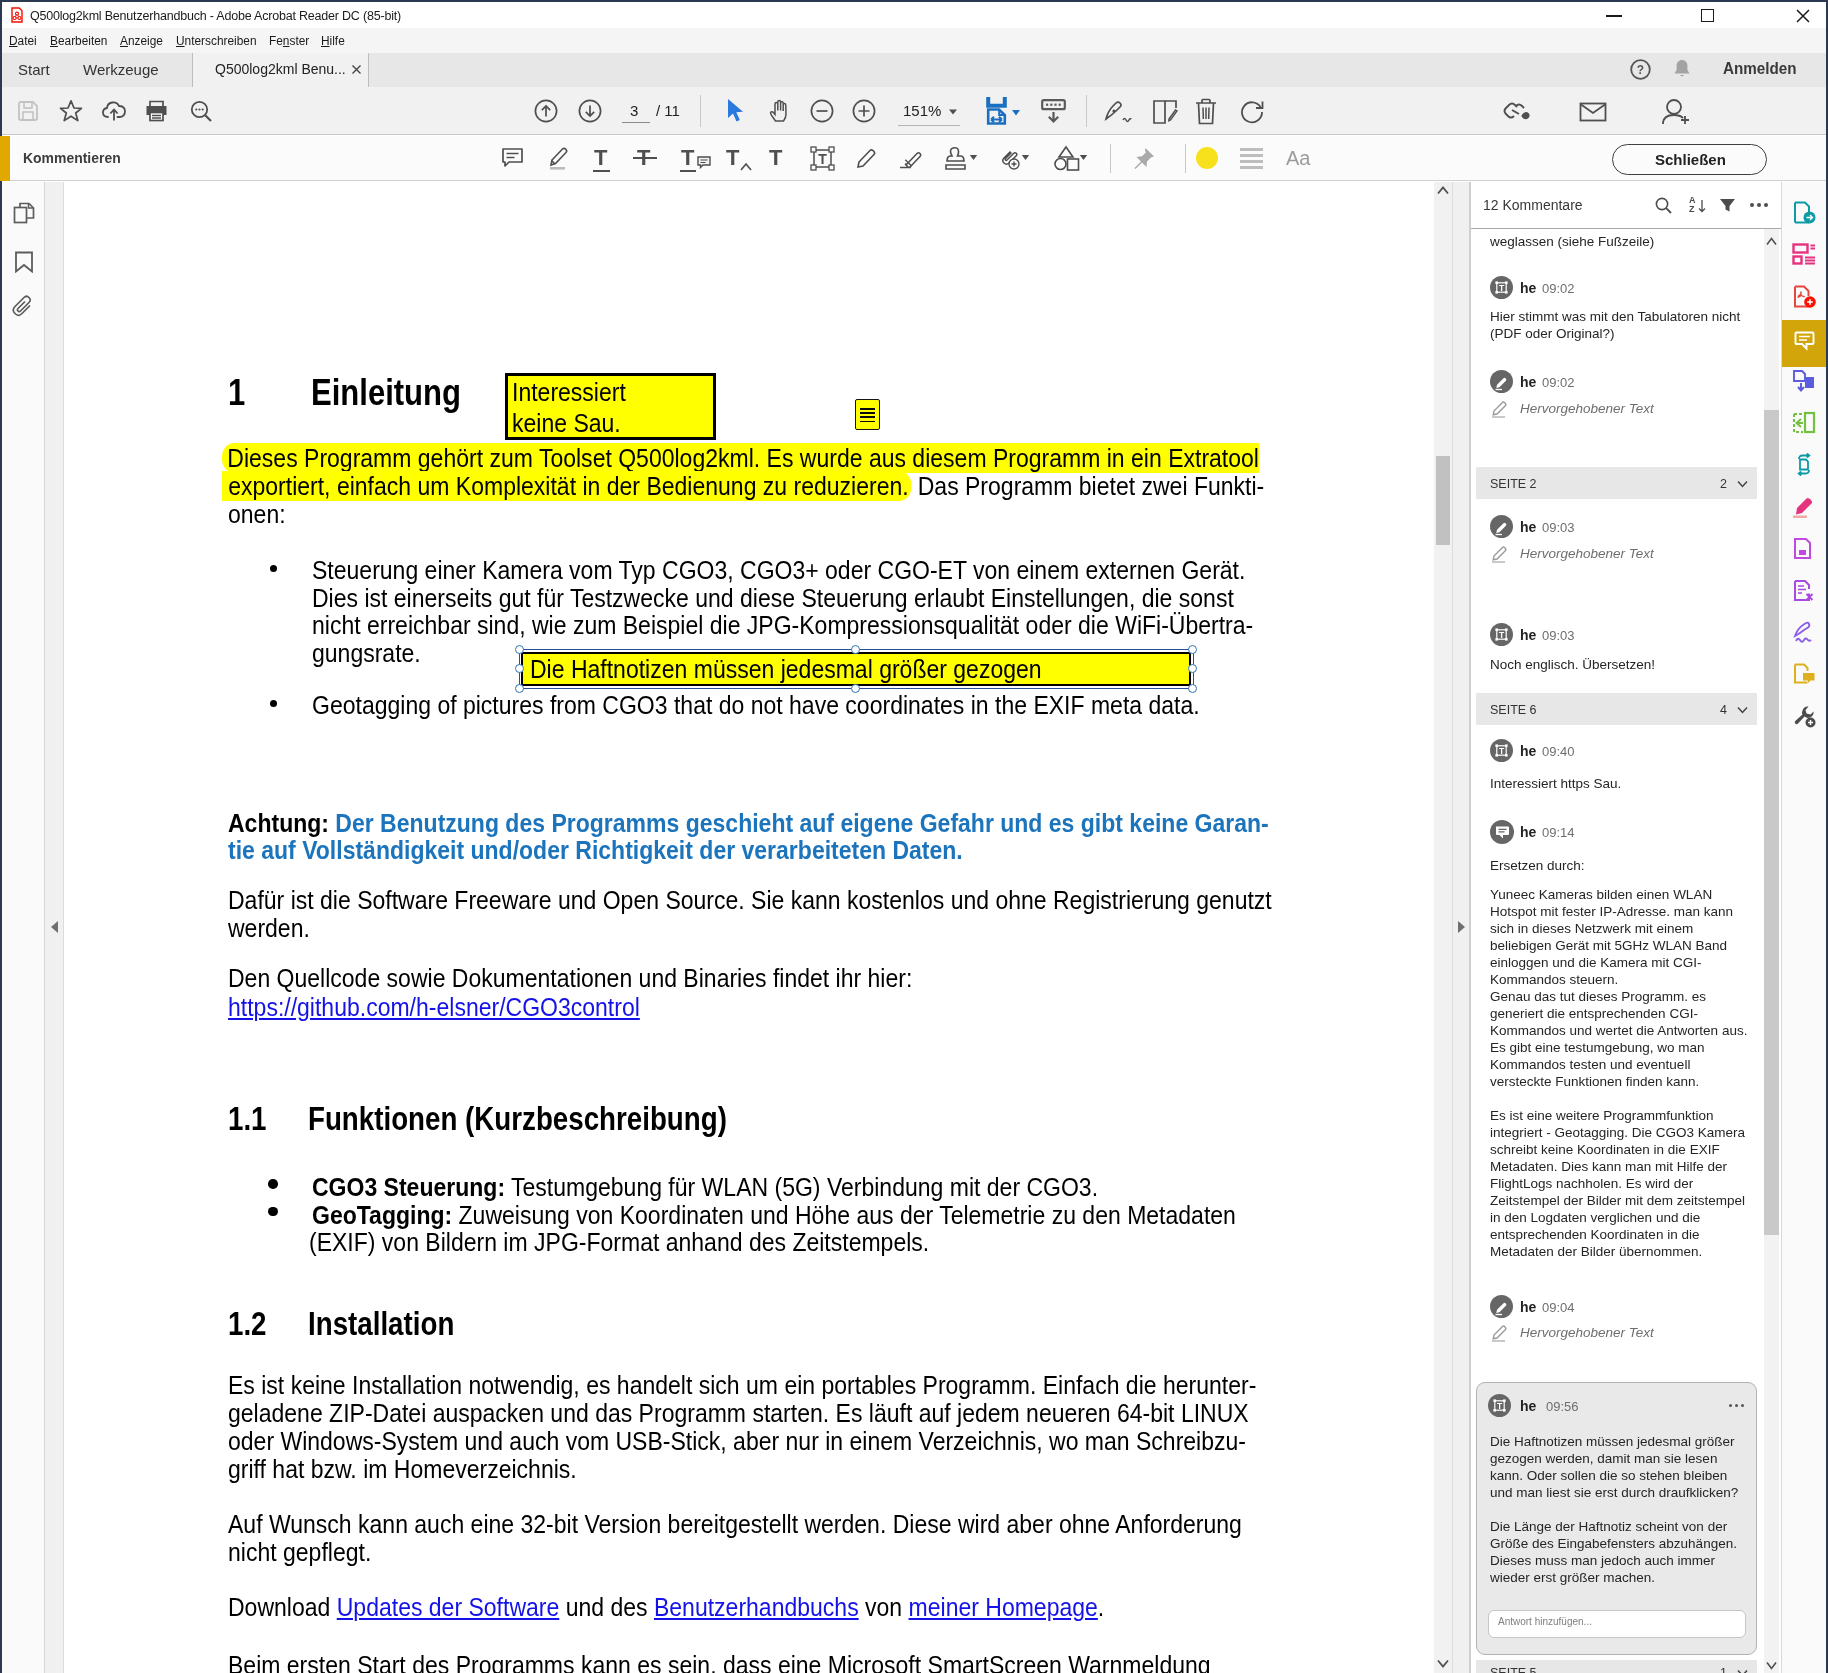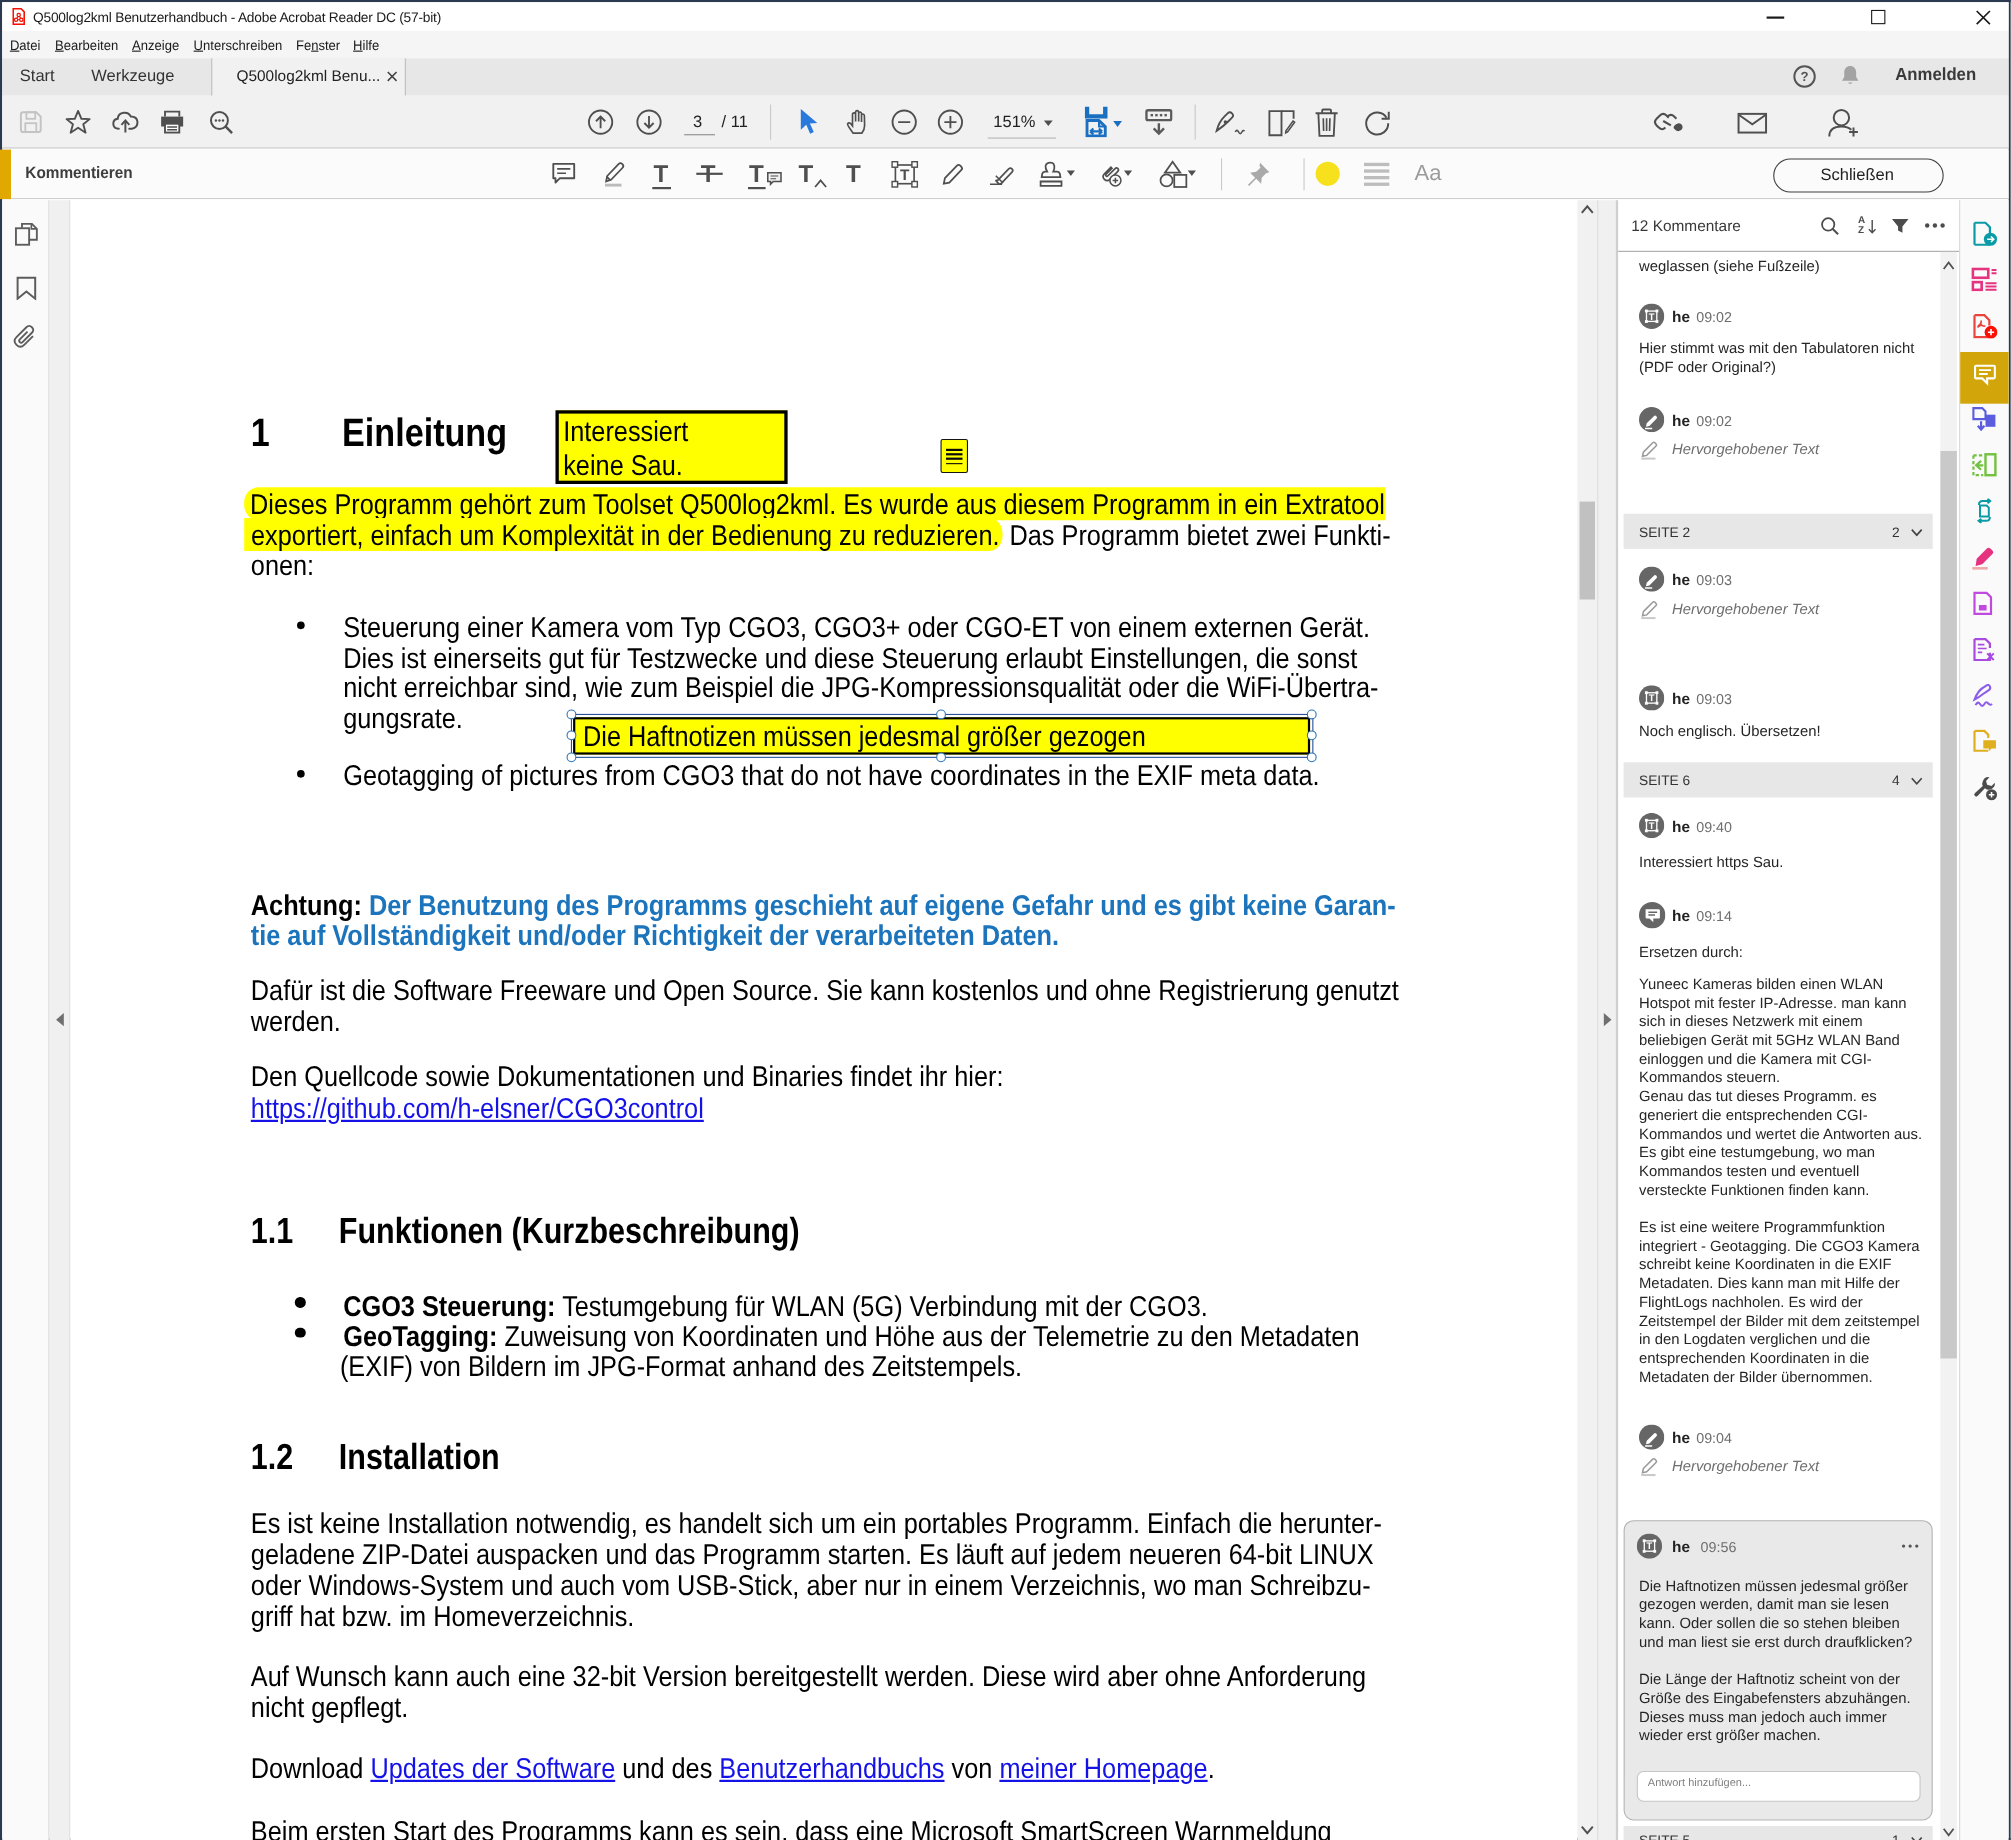--- a/index.html
+++ b/index.html
@@ -23,21 +23,21 @@
 <div class="a" style="left:2px;top:2px;width:1824px;height:26px;background:#fff"></div>
 <div class="a" style="left:11px;top:6.5px">
     <svg width="12" height="16" viewBox="0 0 12 16">
       <path d="M1 1 8.2 1 11 3.8 11 15 1 15Z" fill="#fdfdfd" stroke="#f40f02" stroke-width="1.4"></path>
       <circle cx="6" cy="6.6" r="1.5" fill="none" stroke="#f40f02" stroke-width="1.1"></circle>
       <circle cx="3.6" cy="11" r="1.5" fill="none" stroke="#f40f02" stroke-width="1.1"></circle>
       <circle cx="8.4" cy="11" r="1.5" fill="none" stroke="#f40f02" stroke-width="1.1"></circle>
       <path d="M5.4 7.9 4.1 9.8 M6.6 7.9 7.9 9.8 M5 11 7 11" stroke="#f40f02" stroke-width="1"></path>
     </svg>
   </div>
-<div class="a" style="left:30px;top:8.5px;font-size:12.5px;letter-spacing:-0.2px;color:#1b1b1b;white-space:pre">Q500log2kml Benutzerhandbuch - Adobe Acrobat Reader DC (57-bit)</div>
+<div class="a" style="left:30px;top:8.5px;font-size:12.5px;letter-spacing:-0.2px;color:#1b1b1b;white-space:pre">Q500log2kml Benutzerhandbuch - Adobe Acrobat Reader DC (85-bit)</div>
 
 <div class="a" style="left:1606px;top:15px;width:16px;height:1.6px;background:#1a1a1a"></div>
 <div class="a" style="left:1701px;top:9px;width:13px;height:13px;border:1.4px solid #1a1a1a"></div>
 <svg class="a" style="left:1796px;top:9px" width="14" height="14" viewBox="0 0 14 14">
     <path d="M1 1 13 13 M13 1 1 13" stroke="#1a1a1a" stroke-width="1.5"></path>
   </svg>
 
 <div class="a" style="left:2px;top:28px;width:1824px;height:25px;background:#f5f5f5"></div>
 <div class="a" style="top:34px;left:9px;font-size:12.5px;color:#1a1a1a;transform:scaleX(.95);transform-origin:0 0"><u>D</u>atei</div>
 <div class="a" style="top:34px;left:50px;font-size:12.5px;color:#1a1a1a;transform:scaleX(.95);transform-origin:0 0"><u>B</u>earbeiten</div>
@@ -243,21 +243,21 @@
     <path d="M13.5 2 22 10.5 19 11.5 15 15.5 14.5 21 10 16.5 3.5 23 2.5 22 9 15.5 4.5 11 10 10.2 14 6.2 13 5Z" fill="#a9a9a9"></path>
   </svg>
 <div class="a" style="left:1185px;top:144px;width:1px;height:29px;background:#c8c8c8"></div>
 <div class="a" style="left:1196px;top:147px;width:22px;height:22px;border-radius:50%;background:#f7e11c"></div>
 <div class="a" style="left:1240px;top:148px;width:23px;height:3px;background:#bdbdbd"></div>
 <div class="a" style="left:1240px;top:154px;width:23px;height:3px;background:#bdbdbd"></div>
 <div class="a" style="left:1240px;top:160px;width:23px;height:3px;background:#bdbdbd"></div>
 <div class="a" style="left:1240px;top:166px;width:23px;height:3px;background:#bdbdbd"></div>
 <div class="a" style="left:1286px;top:147px;font-size:20px;color:#9b9b9b;font-weight:normal">Aa</div>
 <div class="a" style="left:1612px;top:144px;width:155px;height:31px;border:1.6px solid #3f3f3f;border-radius:16px;background:#fbfbfb"></div>
-<div class="a" style="left:1655px;top:151px;font-size:15px;font-weight:normal;color:#222">Schließen</div>
+<div class="a" style="left:1655px;top:151px;font-size:15px;font-weight:bold;color:#222">Schließen</div>
 
 <div class="a" style="left:2px;top:182px;width:43px;height:1491px;background:#fafafa;border-right:1px solid #d6d6d6"></div>
 <svg class="a" style="left:13px;top:202px" width="22" height="22" viewBox="0 0 22 22">
     <path d="M7 5 7 1.5 16 1.5 20.5 6 20.5 16 13 16" fill="none" stroke="#5c5c5c" stroke-width="1.7"></path>
     <path d="M15.5 1.5 15.5 6 20.5 6" fill="none" stroke="#5c5c5c" stroke-width="1.5"></path>
     <rect x="1.5" y="5.5" width="12" height="15" fill="none" stroke="#5c5c5c" stroke-width="1.7"></rect>
   </svg>
 <svg class="a" style="left:14px;top:251px" width="20" height="22" viewBox="0 0 20 22">
     <path d="M2 1.5 18 1.5 18 20.5 10 14 2 20.5Z" fill="none" stroke="#5c5c5c" stroke-width="1.8"></path>
   </svg>

